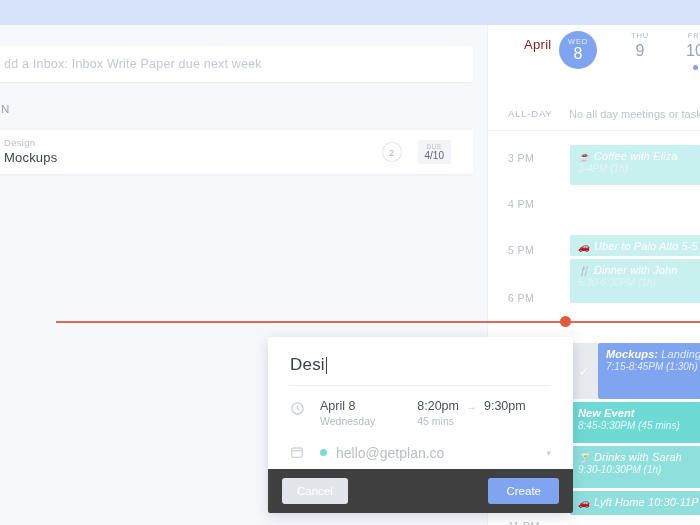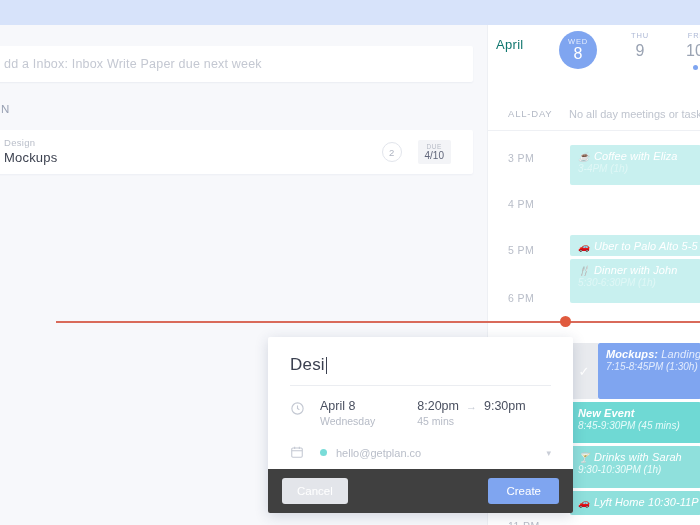--- a/index.html
+++ b/index.html
@@ -63,22 +63,22 @@
 
   
   .cal-panel {
     position: absolute; left: 487px; top: 25px; width: 213px; height: 500px;
     background: #ffffff;
     border-left: 1px solid #eef0f4;
     overflow: hidden;
   }
   .cal-header { position: relative; height: 72px; }
   .cal-month {
-    position: absolute; left: 8px; top: 12px;
-    font-size: 13px; color: #0f766e; letter-spacing: .3px;
+    position: absolute; left: 36px; top: 12px;
+    font-size: 13px; color: #7f1d1d; letter-spacing: .3px;
   }
   .day-col { position: absolute; top: 6px; text-align: center; width: 44px; }
   .day-col .dow { font-size: 7.5px; color: #aeb9d6; letter-spacing: .8px; }
   .day-col .dnum { font-size: 16px; color: #9aa3b3; margin-top: 2px; }
   .day-col.active .circle {
     width: 38px; height: 38px; border-radius: 50%; background: #7fa5f0;
     margin: 0 auto; display: flex; flex-direction: column;
     align-items: center; justify-content: center;
   }
   .day-col.active .dow { color: #e3ecfd; }
@@ -154,21 +154,21 @@
   .caret { display: inline-block; width: 1px; height: 17px; background: #3b4050; margin-left: 1px; }
   .modal-row { display: flex; align-items: flex-start; padding: 13px 22px 0 22px; }
   .modal-icon { width: 30px; color: #c3c8d2; font-size: 13px; padding-top: 2px; }
   .md-date { font-size: 12.5px; color: #4a5060; }
   .md-sub { font-size: 10.5px; color: #b6bbc6; margin-top: 2px; }
   .md-times { display: flex; align-items: baseline; gap: 7px; margin-left: 42px; }
   .md-time { font-size: 12.5px; color: #4a5060; }
   .md-arrow { font-size: 11px; color: #c3c8d2; }
   .md-dur { font-size: 10.5px; color: #b6bbc6; margin-top: 2px; margin-left: 42px; }
   .cal-dot { width: 7px; height: 7px; border-radius: 50%; background: #79dcd8; margin-right: 9px; }
-  .cal-email { font-size: 11px; color: #b9bec9; }
+  .cal-email { font-size: 14px; color: #b9bec9; }
   .drop-caret { margin-left: auto; color: #c9ced7; font-size: 9px; }
   .modal-footer {
     position: absolute; bottom: 0; left: 0; right: 0; height: 44px;
     background: #404040; display: flex; align-items: center;
     padding: 0 14px; justify-content: space-between;
   }
   .btn { border: none; border-radius: 3px; font-size: 11.5px; cursor: pointer;
          font-family: "Liberation Sans", sans-serif; }
   .btn-cancel { background: #e3e5ea; color: #ffffff; padding: 7px 15px; }
   .btn-create { background: #7fa5f0; color: #ffffff; padding: 7px 18px; }

